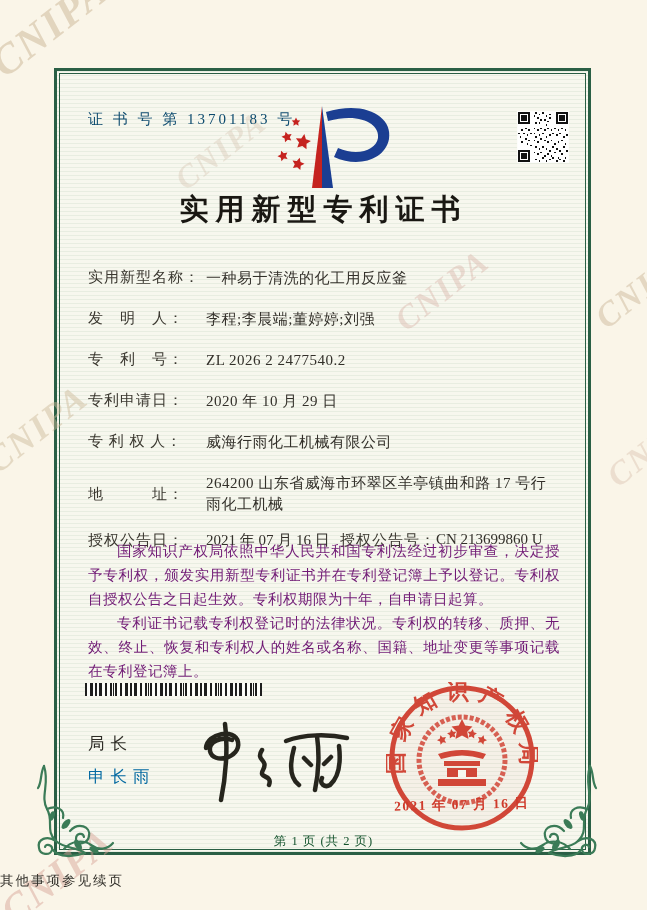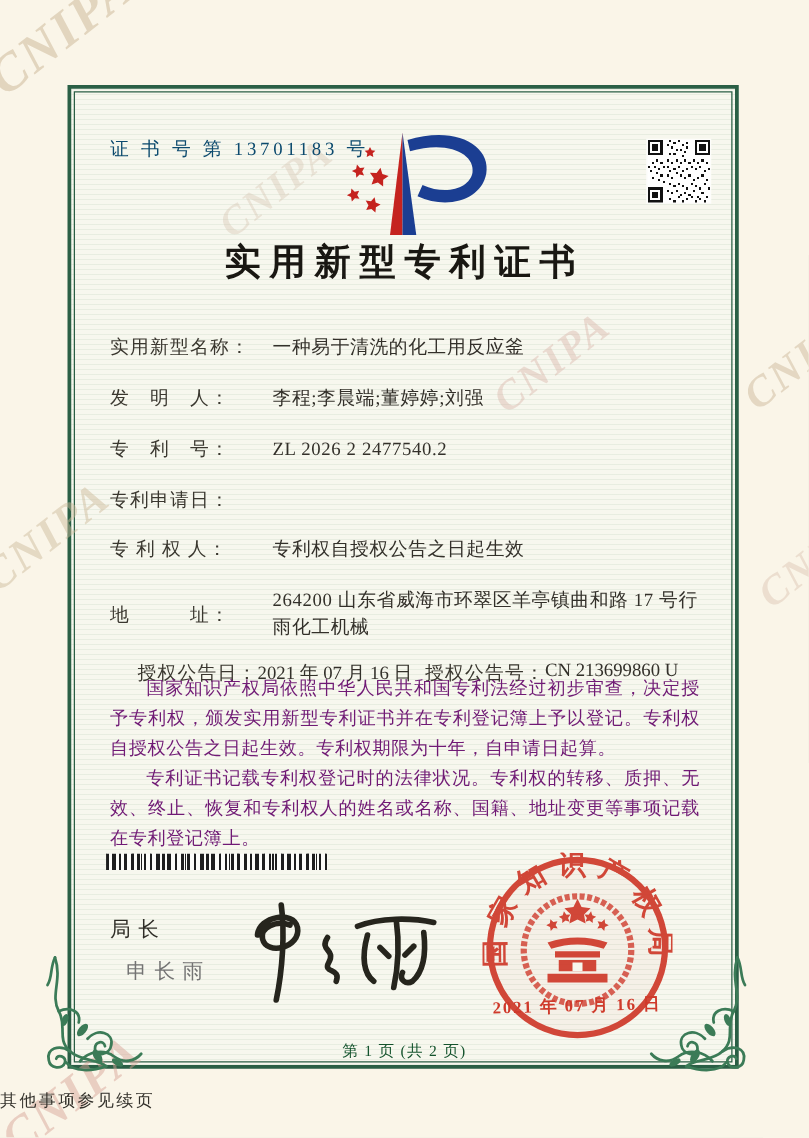--- a/index.html
+++ b/index.html
@@ -42,24 +42,24 @@
     color:#0c4a6e; letter-spacing:3px; z-index:3;
   }
   .logo { position:absolute; left:272px; top:100px; z-index:3; }
   .qr   { position:absolute; left:517px; top:111px; z-index:3; background:#fdfdfb; padding:1px; }
   .title {
     position:absolute; left:0; top:190px; width:100%; text-align:center;
     font-size:29px; font-weight:bold; color:#191712; letter-spacing:7px; z-index:3;
   }
   
   .fields { position:absolute; left:88px; top:268px; width:480px; z-index:3; }
-  .field-row { margin-bottom:20px; font-size:15px; color:#33302a; display:flex;gap:12px; }
+  .field-row { margin-bottom:20px; font-size:15px; color:#33302a; display:flex; }
   .f-label { flex:0 0 118px; white-space:nowrap; letter-spacing:1px; color:#3a372f; }
   .f-value { flex:1; line-height:21px; letter-spacing:0.5px; }
-  .grant-row { display:flex; font-size:15px; color:#33302a; margin-top:2px;text-align:right; }
+  .grant-row { display:flex; font-size:15px; color:#33302a; margin-top:2px; }
   .grant-pair1 { width:252px; display:flex; }
   .grant-pair2 { display:flex; }
   
   .paras {
     position:absolute; left:88px; top:540px; width:472px; z-index:3;
     font-size:14.5px; line-height:24px; color:#701a75; text-align:justify;font-family:Liberation Mono, monospace;
   }
   .paras p { text-indent:2em; letter-spacing:0.5px; }
   
   .barcode {
@@ -67,22 +67,22 @@
     background-image:
       repeating-linear-gradient(90deg,#1e1e1e 0 2px,rgba(0,0,0,0) 2px 5px),
       repeating-linear-gradient(90deg,#1e1e1e 0 1px,rgba(0,0,0,0) 1px 7px);
     background-color:#fcfcf9;
   }
   .director-title {
     position:absolute; left:88px; top:733px; font-size:16.5px; color:#2e2c26;
     letter-spacing:6px; z-index:3;
   }
   .director-name {
-    position:absolute; left:88px; top:766px; font-size:16.5px; color:#737373;
-    letter-spacing:6px; z-index:3;margin-left:13px;
+    position:absolute; left:88px; top:766px; font-size:16.5px; color:#0369a1;
+    letter-spacing:6px; z-index:3;
   }
   .signature { position:absolute; left:188px; top:718px; z-index:4; }
   .seal { position:absolute; left:386px; top:682px; z-index:4; opacity:0.93; }
   .seal-date {
     position:absolute; left:394px; top:796px; z-index:5; white-space:nowrap;
     font-size:13.5px; font-weight:bold; color:#cf3a2b; letter-spacing:1.5px;
     transform:rotate(-1.5deg);
   }
   .page-number {
     position:absolute; left:0; top:833px; width:100%; text-align:center;
@@ -195,24 +195,25 @@
     <div class="field-row">
       <span class="f-label">发　明　人：</span>
       <span class="f-value">李程;李晨端;董婷婷;刘强</span>
     </div>
     <div class="field-row">
       <span class="f-label">专　利　号：</span>
       <span class="f-value">ZL 2026 2 2477540.2</span>
     </div>
     <div class="field-row">
       <span class="f-label">专利申请日：</span>
+      <span class="f-value">2020 年 10 月 29 日</span>
     </div>
     <div class="field-row">
       <span class="f-label">专 利 权 人：</span>
-      <span class="f-value">专利权自授权公告之日起生效</span>
+      <span class="f-value">威海行雨化工机械有限公司</span>
     </div>
     <div class="field-row" style="margin-bottom:16px;align-items:center;">
       <span class="f-label">地　　　址：</span>
       <span class="f-value" style="max-width:352px;">264200 山东省威海市环翠区羊亭镇曲和路 17 号行雨化工机械</span>
     </div>
     <div class="grant-row">
       <span class="grant-pair1">
         <span class="f-label">授权公告日：</span>
         <span>2021 年 07 月 16 日</span>
       </span>

